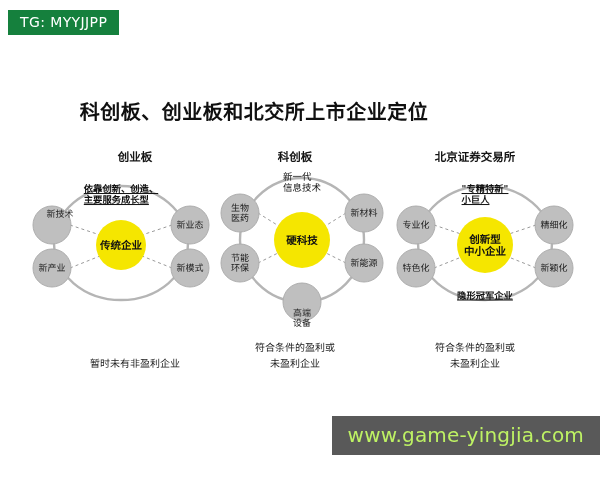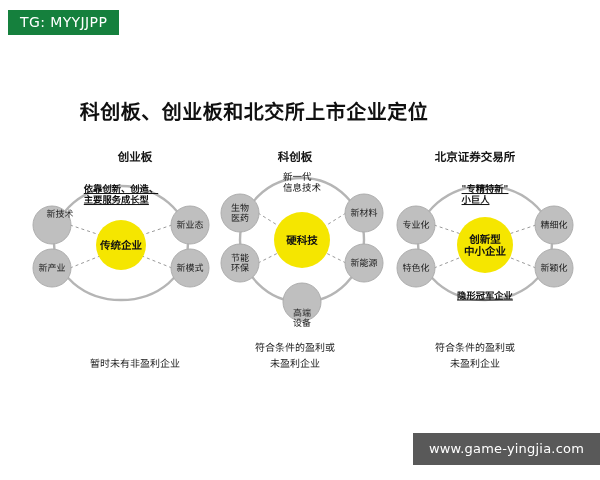--- a/index.html
+++ b/index.html
@@ -27,24 +27,24 @@
     letter-spacing: 0.4px;
     padding: 5px 12px 6px 12px;
     line-height: 1;
     white-space: nowrap;
   }
 
   
   .watermark {
     position: absolute;
     right: 0px;
-    bottom: 15px;
+    bottom: 25px;
     background: #595959;
-    color: #ffffff;
-    font-size: 13px;
+    color: #bef264;
+    font-size: 20px;
     letter-spacing: 0.2px;
     padding: 9px 16px 10px 16px;
     line-height: 1;
     white-space: nowrap;
   }
 
   
   .chart-title {
     position: absolute;
     top: 96px;

